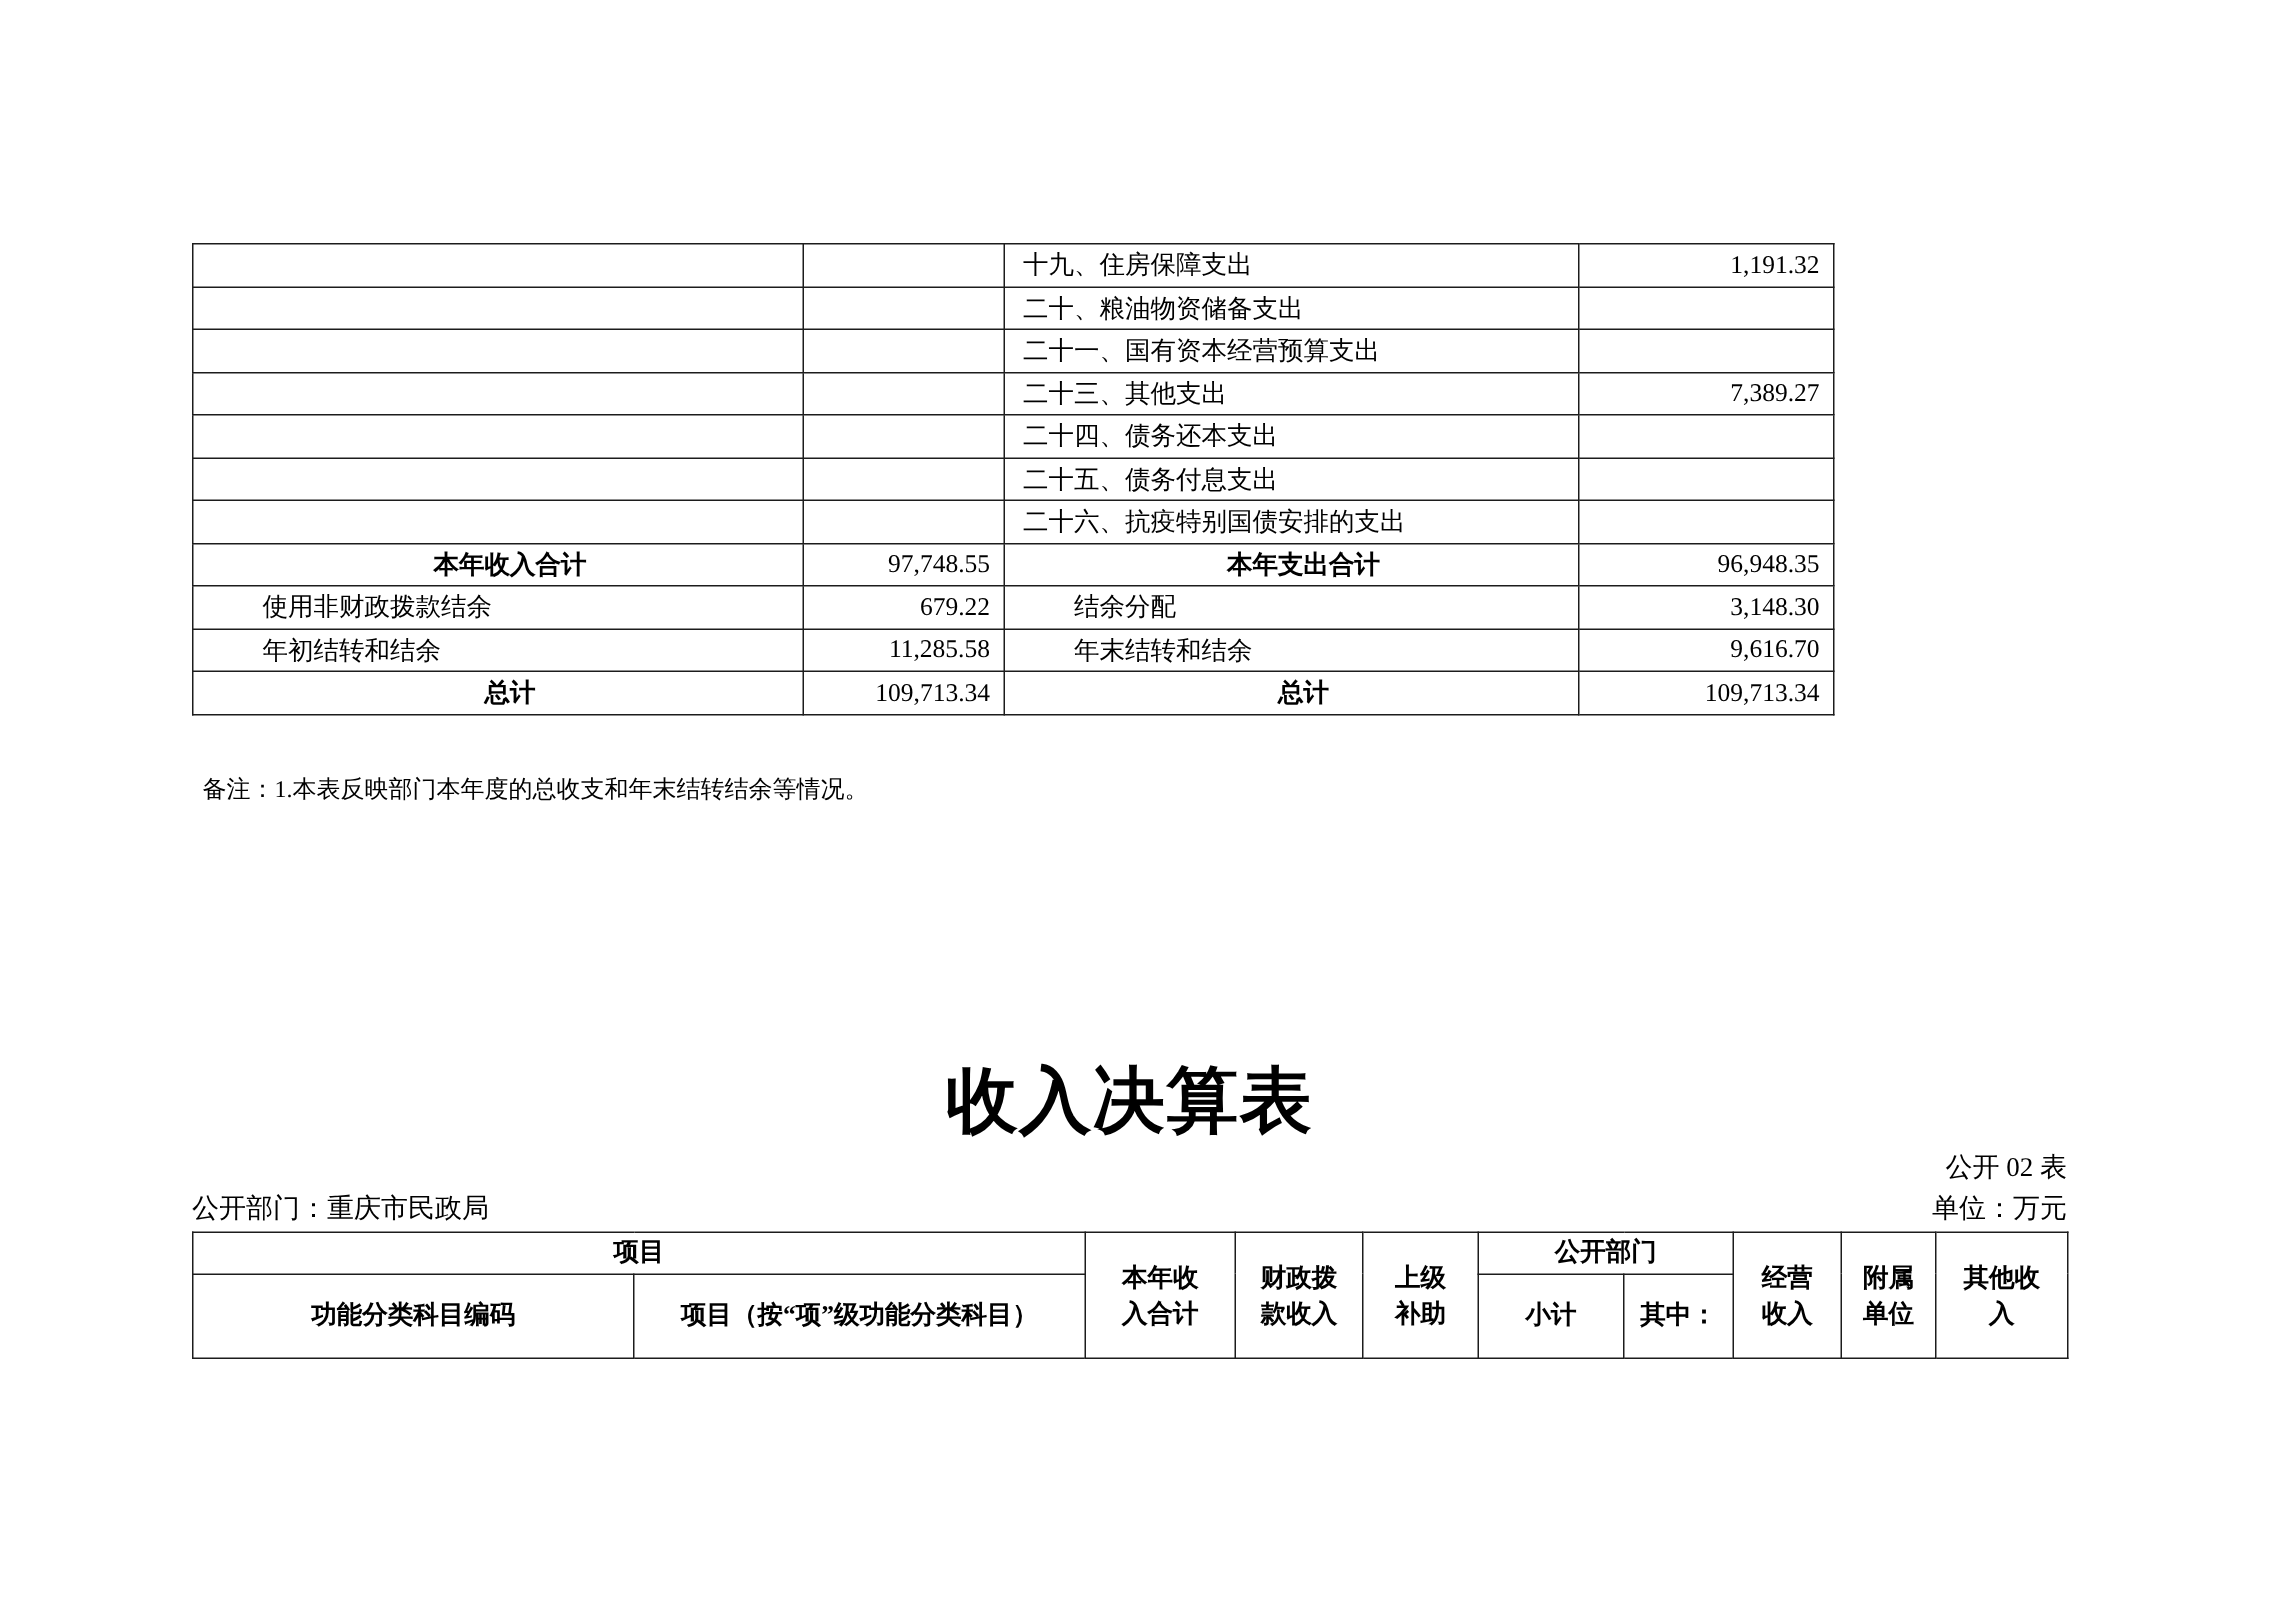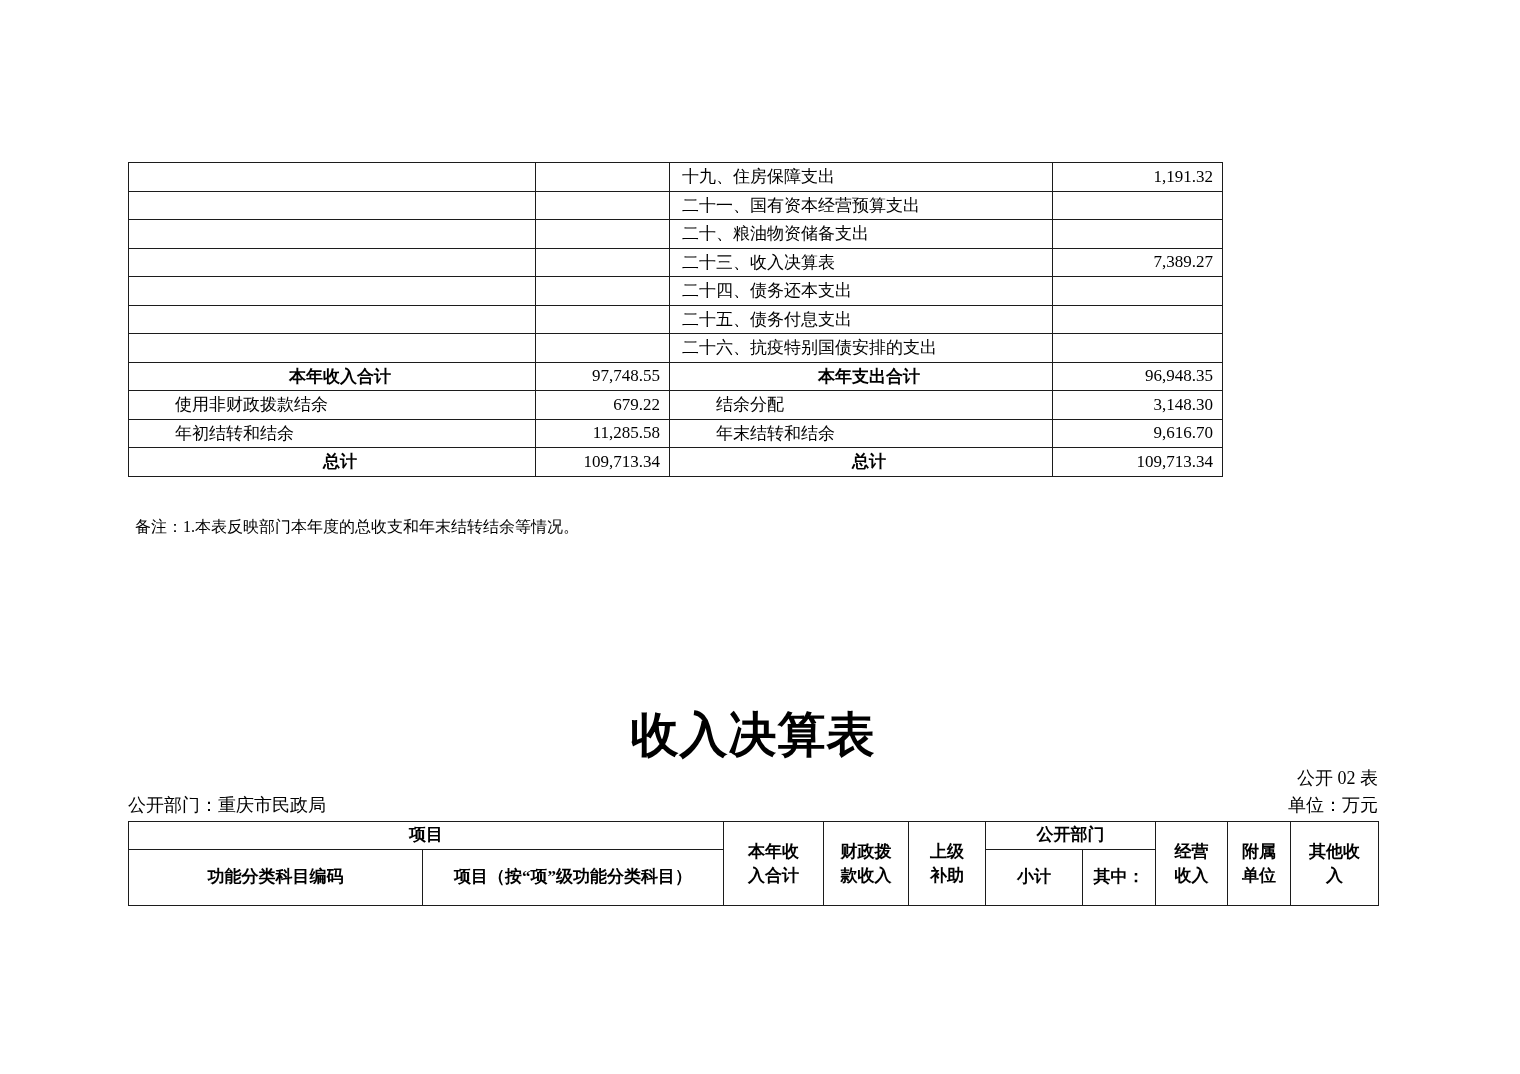--- a/index.html
+++ b/index.html
@@ -85,33 +85,33 @@
     <tbody>
       <tr>
         <td class="item"></td>
         <td class="value"></td>
         <td class="item">十九、住房保障支出</td>
         <td class="value">1,191.32</td>
       </tr>
       <tr>
         <td class="item"></td>
         <td class="value"></td>
+        <td class="item">二十、粮油物资储备支出</td>
+        <td class="value"></td>
+      </tr>
+      <tr>
+        <td class="item"></td>
+        <td class="value"></td>
         <td class="item">二十一、国有资本经营预算支出</td>
         <td class="value"></td>
       </tr>
       <tr>
         <td class="item"></td>
         <td class="value"></td>
-        <td class="item">二十、粮油物资储备支出</td>
-        <td class="value"></td>
-      </tr>
-      <tr>
-        <td class="item"></td>
-        <td class="value"></td>
-        <td class="item">二十三、收入决算表</td>
+        <td class="item">二十三、其他支出</td>
         <td class="value">7,389.27</td>
       </tr>
       <tr>
         <td class="item"></td>
         <td class="value"></td>
         <td class="item">二十四、债务还本支出</td>
         <td class="value"></td>
       </tr>
       <tr>
         <td class="item"></td>

